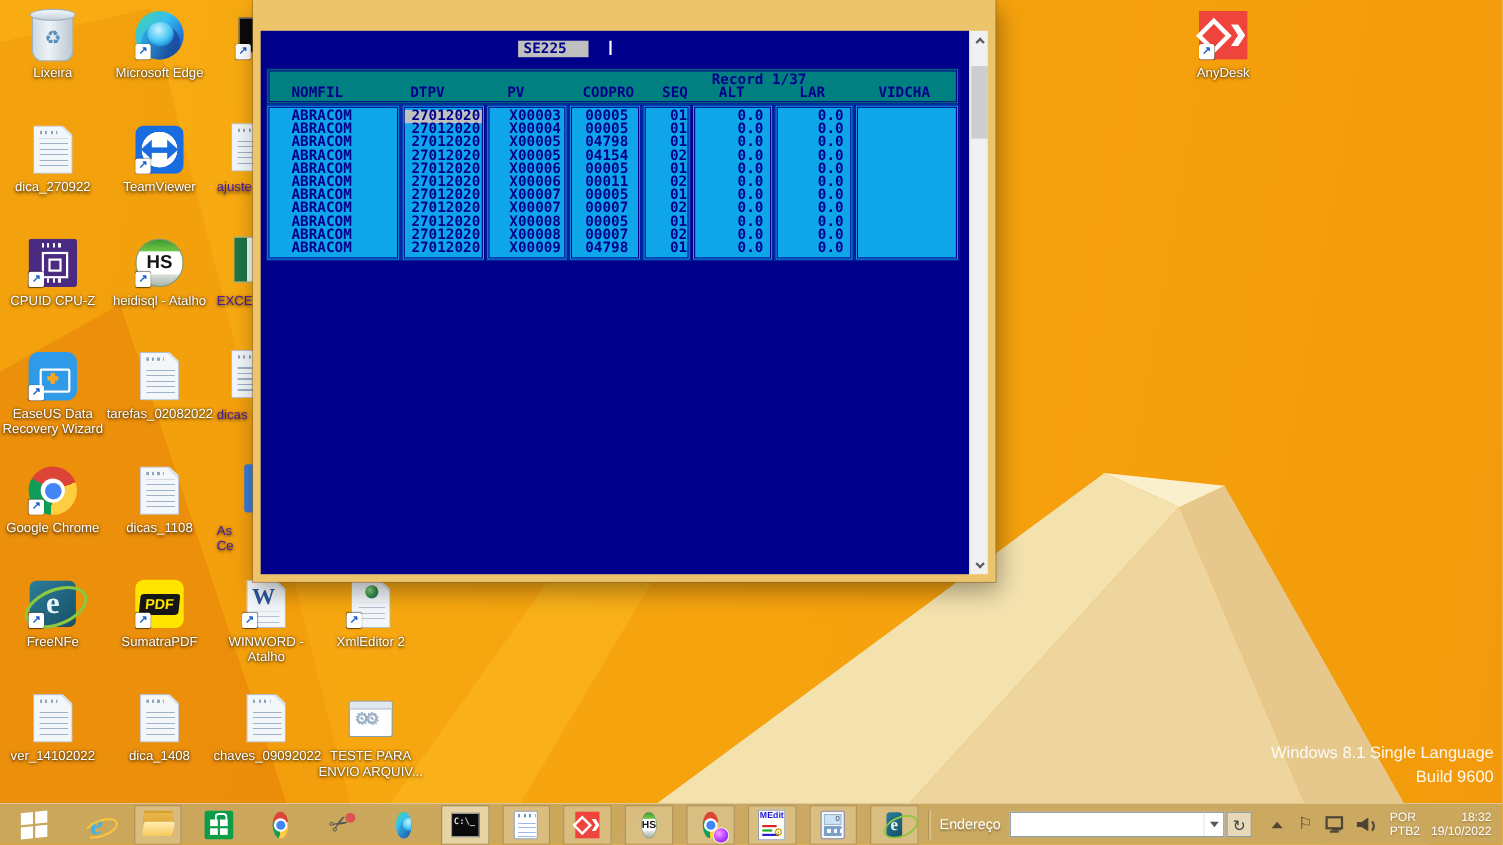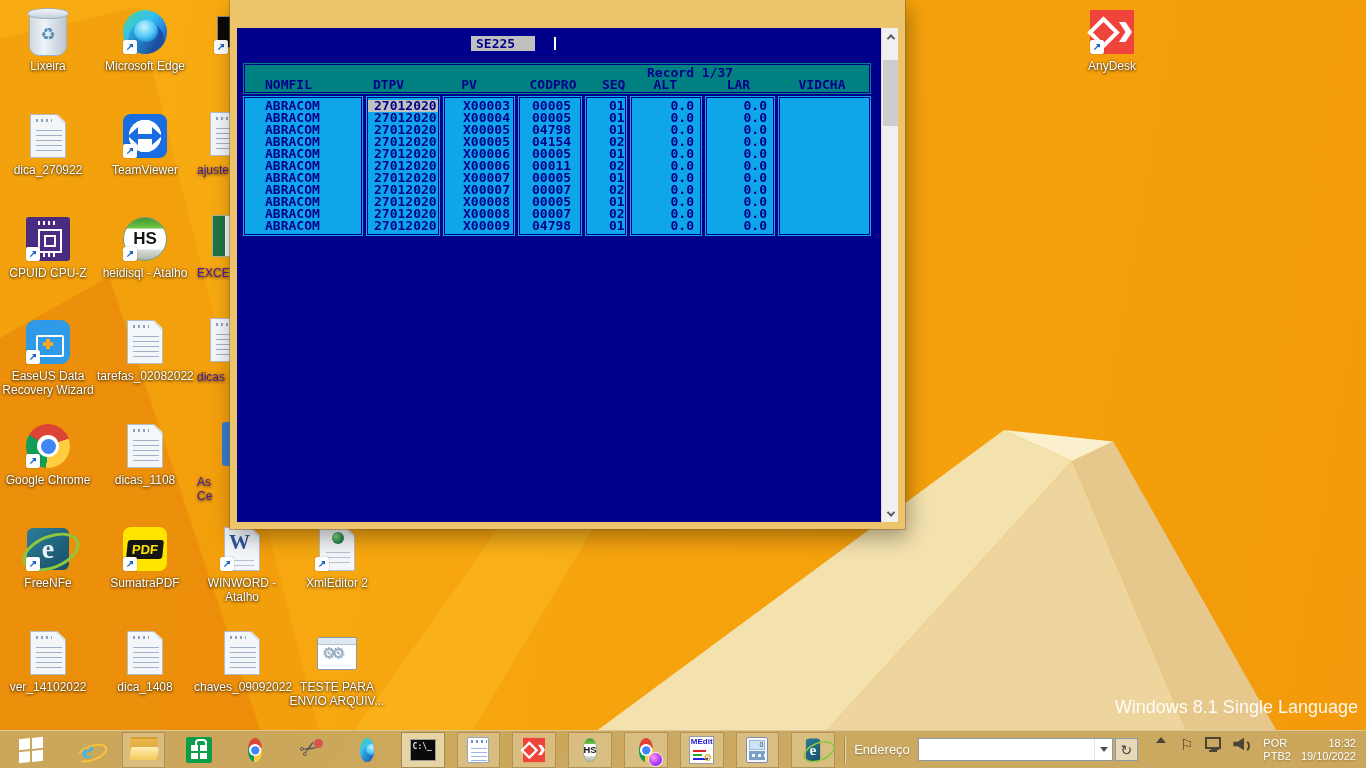--- a/index.html
+++ b/index.html
@@ -127,21 +127,21 @@
 
 .sbar{width:17px;background:#F0F0F0;border-left:1px solid #dcdcdc;position:relative}
 .sb-btn{position:absolute;left:0;width:17px;height:17px;display:flex;align-items:center;justify-content:center}
 .sb-btn.up{top:0}.sb-btn.dn{bottom:0}
 .chev{width:6px;height:6px;border-left:2px solid #5a5a5a;border-top:2px solid #5a5a5a}
 .up .chev{transform:rotate(45deg) translate(1px,1px)}
 .dn .chev{transform:rotate(225deg) translate(1px,1px)}
 .sb-thumb{position:absolute;left:1px;width:15px;top:32px;height:66px;background:#CDCDCD}
 
 
-.watermark{position:absolute;right:8px;bottom:50px;text-align:right;color:rgba(255,255,255,.92);font-size:18px;line-height:22px;z-index:1}
+.watermark{position:absolute;right:8px;bottom:50px;text-align:right;color:rgba(255,255,255,.92);font-size:15px;line-height:22px;z-index:1}
 
 
 .taskbar{position:absolute;left:0;bottom:0;width:100%;height:38px;background:rgba(201,167,95,.97);border-top:1px solid rgba(255,255,255,.35);display:flex;align-items:center;z-index:30;padding:0 6px 0 2px}
 .tb-btn{width:44px;height:36px;margin:1px 6px;display:flex;align-items:center;justify-content:center;border:1px solid transparent}
 .tb-btn.running{background:rgba(255,244,214,.28);border-color:rgba(124,96,41,.45)}
 .tb-btn.active{background:rgba(255,248,226,.55);border-color:rgba(124,96,41,.65)}
 .tb-glyph{width:26px;height:26px;display:flex;align-items:center;justify-content:center;position:relative}
 .sc55{transform:scale(.55)}
 .g-start{width:24px;height:24px;transform:skewY(-6deg);background:
  linear-gradient(#fff,#fff) 0 0/11px 11px no-repeat,
@@ -183,21 +183,21 @@
 .pal{position:absolute;right:-3px;bottom:-3px;width:13px;height:13px;border-radius:50%;background:radial-gradient(circle at 35% 35%,#f9f,#a3f 60%,#63f);box-shadow:0 0 0 1px rgba(255,255,255,.7)}
 
 .sep{width:1px;height:26px;background:rgba(255,255,255,.55);box-shadow:-1px 0 0 rgba(120,90,30,.4);margin:0 8px 0 4px}
 .addr-lab{color:#fff;font-size:13px;text-shadow:0 1px 2px rgba(0,0,0,.35);margin-right:8px}
 .addr-box{width:196px;height:23px;background:#fff;border:1px solid #8a9aa8;display:flex;align-items:center}
 .addr-field{flex:1;border:none;outline:none;height:100%;font-size:12px;padding:0 4px;background:transparent}
 .addr-drop{width:18px;height:100%;display:flex;align-items:center;justify-content:center;border-left:1px solid #e0e6ec}
 .addr-drop:after{content:"";border:4px solid transparent;border-top:5px solid #555;margin-top:4px}
 .addr-refresh{width:23px;height:23px;margin-left:2px;background:rgba(255,255,255,.55);border:1px solid #8a9aa8;display:flex;align-items:center;justify-content:center;color:#444;font-size:14px}
 .addr-refresh:after{content:"\21BB"}
-.tray{display:flex;margin-left:10px}
+.tray{display:flex;align-items:center;margin-left:10px}
 .tri-up{width:0;height:0;border-left:5px solid transparent;border-right:5px solid transparent;border-bottom:6px solid #4c4435;margin:0 8px}
 .flagico{font-size:15px;color:#4c4435;margin:0 6px;line-height:1}
 .flagico:before{content:"\2690"}
 .netico{width:16px;height:12px;border:2px solid #4c4435;position:relative;margin:0 8px 4px 6px}
 .netico:after{content:"";position:absolute;left:2px;bottom:-5px;width:8px;height:2px;background:#4c4435;box-shadow:2px -2px 0 -0px #4c4435}
 .spk{position:relative;width:18px;height:15px;margin:0 8px 0 4px}
 .spk:before{content:"";position:absolute;left:0;top:1px;width:11px;height:13px;background:#4c4435;clip-path:polygon(0 32%,40% 32%,100% 0,100% 100%,40% 68%,0 68%)}
 .spk:after{content:"";position:absolute;right:1px;top:2px;width:7px;height:10px;border:2px solid #4c4435;border-left:none;border-top-color:transparent;border-bottom-color:transparent;border-radius:0 7px 7px 0}
 .lang{color:#fff;font-size:11px;line-height:13px;text-align:left;margin:0 10px 0 4px;text-shadow:0 1px 2px rgba(0,0,0,.3)}
 .clock{color:#fff;font-size:11px;line-height:13px;text-align:right;margin-right:4px;text-shadow:0 1px 2px rgba(0,0,0,.3)}
@@ -370,20 +370,21 @@
 <div class="part-lbl" style="left:197px;top:266px">EXCE</div>
 <div style="position:absolute;left:210px;top:318px;z-index:2">
     <div class="g-page g-txt"></div>
   </div>
 <div class="part-lbl" style="left:197px;top:370px">dicas</div>
 <div style="position:absolute;left:222px;top:422px;z-index:2;width:26px;height:44px;background:#3a7bd5;border-radius:3px"></div>
 <div class="part-lbl" style="left:197px;top:475px;width:24px;white-space:normal">As Ce</div>
 
 <div class="watermark">
   <div>Windows 8.1 Single Language</div>
+  <div>Build 9600</div>
 </div>
 
 <div class="cmd-window">
   <div class="console">
     <div class="console-text">
       <div class="se-line">
         <span class="chip">SE225</span><span class="cursor"></span>
       </div>
       <div class="dbu">
         <div class="dbu-header">

